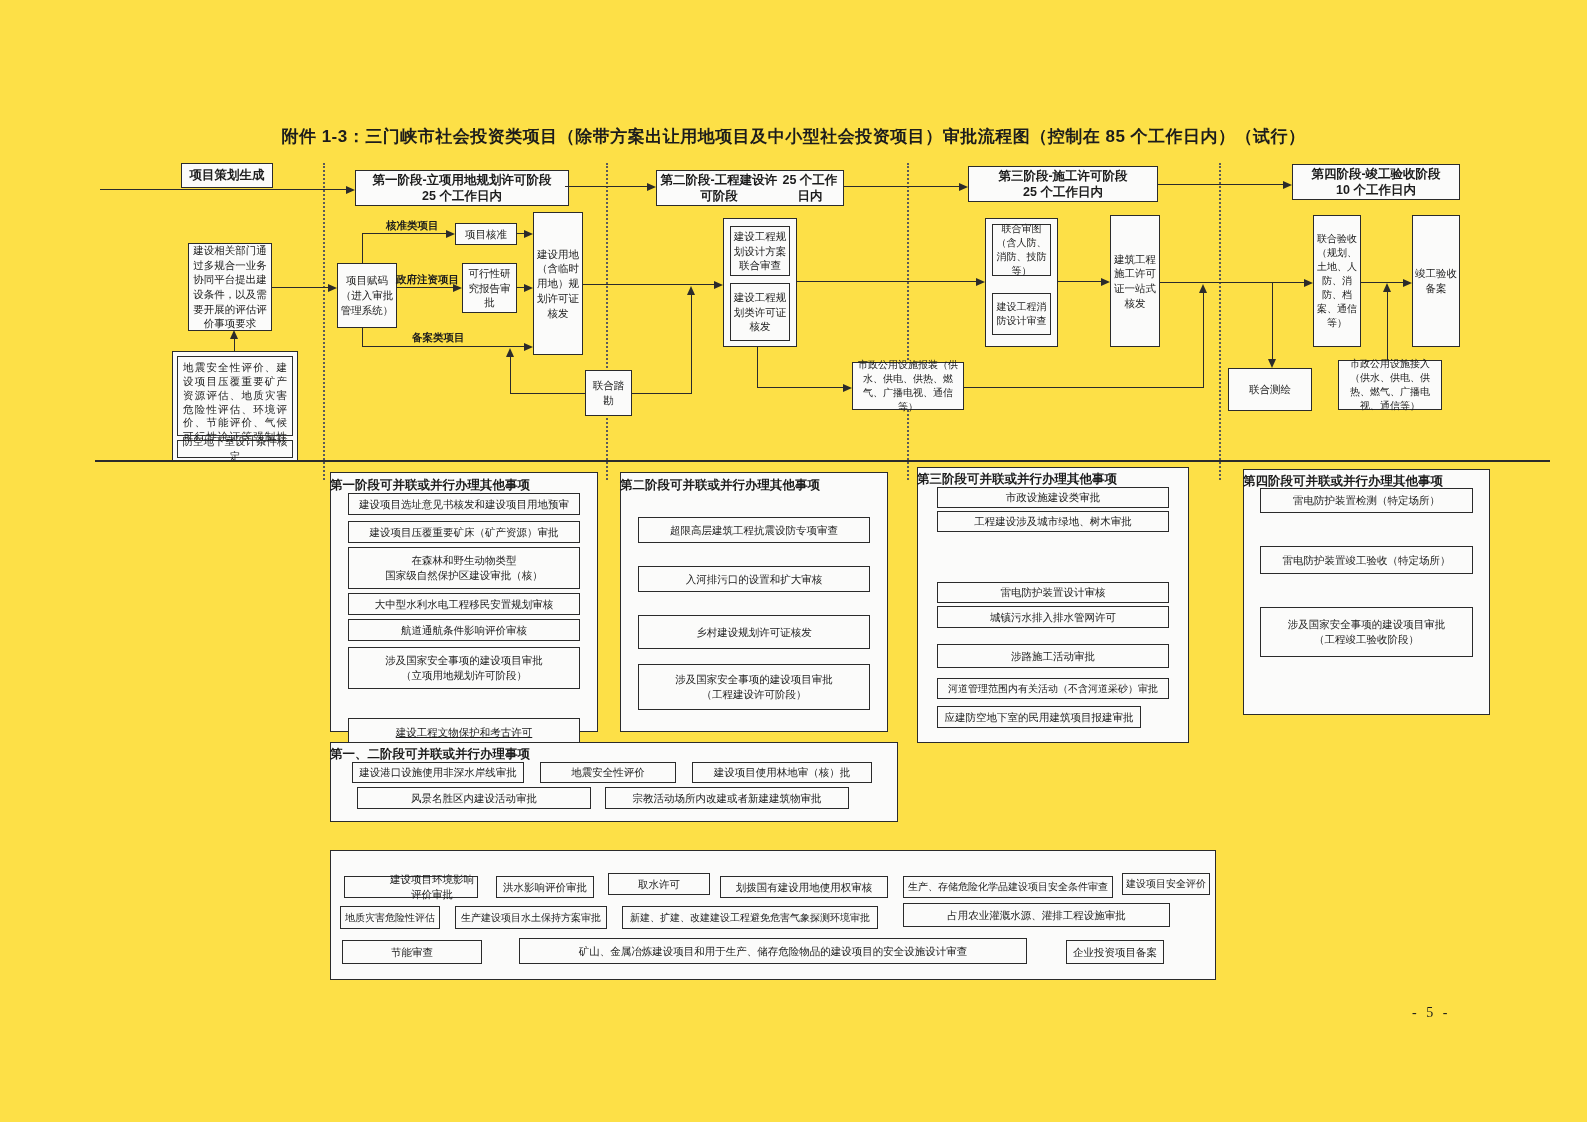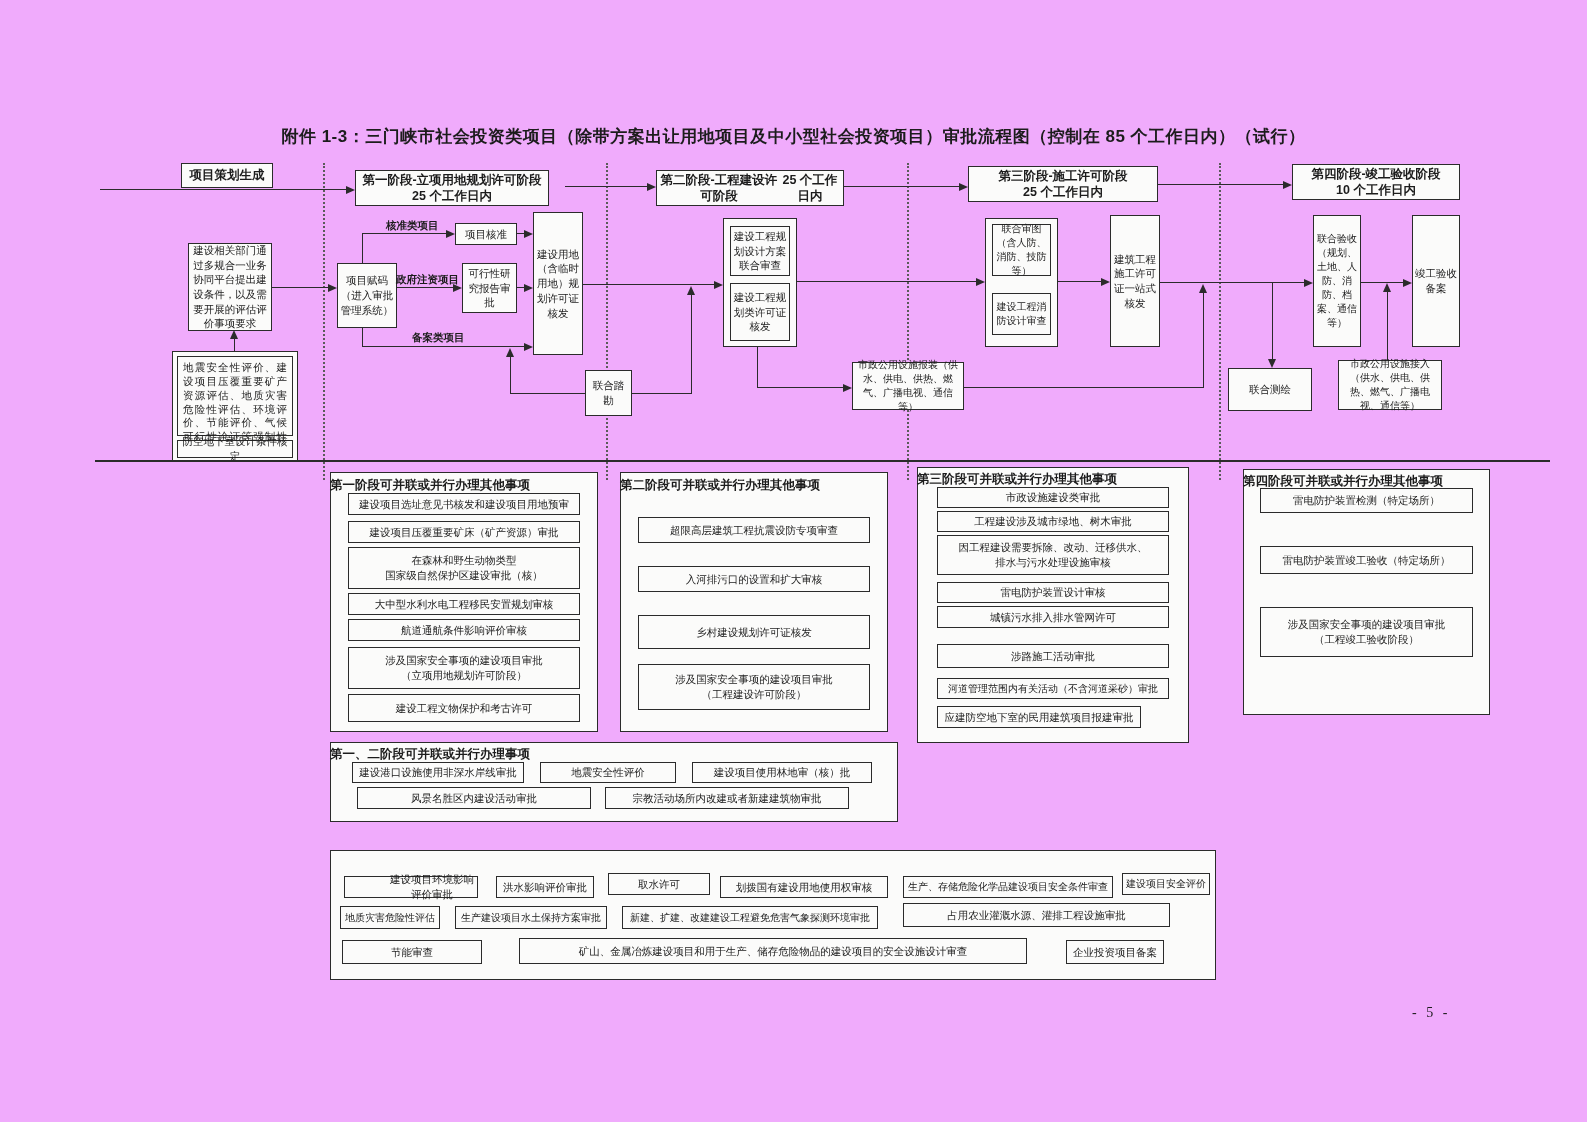--- a/index.html
+++ b/index.html
@@ -1,17 +1,17 @@
 <!DOCTYPE html>
 <html><head>
 <meta charset="utf-8">
 <style>
   html,body{margin:0;padding:0;background:#e8e8e6;}
   .page{
-    position:relative;width:1587px;height:1122px;background:#f0abfc;
+    position:relative;width:1587px;height:1122px;background:#fde047;
     font-family:"Liberation Sans",sans-serif;color:#1c1c1c;overflow:hidden;
   }
   .title{
     position:absolute;left:0;right:0;top:125px;text-align:center;
     font-size:17px;font-weight:bold;letter-spacing:0.5px;
   }
   .box{
     position:absolute;border:1.6px solid #2b2b2b;background:#fbfbfa;
     display:flex;align-items:center;justify-content:center;text-align:center;
     font-size:10.5px;line-height:1.4;white-space:pre-line;
@@ -43,21 +43,21 @@
 <div class="page">
 
   <div class="title">附件 1-3：三门峡市社会投资类项目（除带方案出让用地项目及中小型社会投资项目）审批流程图（控制在 85 个工作日内）（试行）</div>
 
   <div class="dash" style="left:323px;top:163px;height:317px;"></div>
   <div class="dash" style="left:606px;top:163px;height:317px;"></div>
   <div class="dash" style="left:907px;top:163px;height:317px;"></div>
   <div class="dash" style="left:1219px;top:163px;height:317px;"></div>
 
   <div class="box hdr" style="left:181px;top:163px;width:92px;height:25px;">项目策划生成</div>
-  <div class="box hdr" style="left:355px;top:170px;width:194px;height:36px;flex-direction:column;">
+  <div class="box hdr" style="left:355px;top:170px;width:214px;height:36px;flex-direction:column;">
     <span>第一阶段-立项用地规划许可阶段</span>
     <span>25 个工作日内</span>
   </div>
   <div class="box hdr" style="left:656px;top:170px;width:188px;height:36px;flex-direction:row;">
     <span>第二阶段-工程建设许可阶段</span>
     <span>25 个工作日内</span>
   </div>
   <div class="box hdr" style="left:968px;top:166px;width:190px;height:36px;flex-direction:column;">
     <span>第三阶段-施工许可阶段</span>
     <span>25 个工作日内</span>
@@ -158,36 +158,34 @@
   <div class="panel" style="left:330px;top:472px;width:268px;height:260px;"></div>
   <div class="panel-title" style="left:330px;top:477px;width:268px;">第一阶段可并联或并行办理其他事项</div>
   <div class="box" style="left:348px;top:493px;width:232px;height:22px;">建设项目选址意见书核发和建设项目用地预审</div>
   <div class="box" style="left:348px;top:521px;width:232px;height:22px;">建设项目压覆重要矿床（矿产资源）审批</div>
   <div class="box" style="left:348px;top:547px;width:232px;height:42px;">在森林和野生动物类型
 国家级自然保护区建设审批（核）</div>
   <div class="box" style="left:348px;top:593px;width:232px;height:22px;">大中型水利水电工程移民安置规划审核</div>
   <div class="box" style="left:348px;top:619px;width:232px;height:22px;">航道通航条件影响评价审核</div>
   <div class="box" style="left:348px;top:647px;width:232px;height:42px;">涉及国家安全事项的建设项目审批
 （立项用地规划许可阶段）</div>
-  <div class="box" style="left:348px;top:694px;width:232px;height:28px;">建设工程文物保护和考古许可</div>
+  <div class="box" style="left:348px;top:718px;width:232px;height:28px;text-decoration:underline;">建设工程文物保护和考古许可</div>
 
   <div class="panel" style="left:620px;top:472px;width:268px;height:260px;"></div>
   <div class="panel-title" style="left:620px;top:477px;width:268px;">第二阶段可并联或并行办理其他事项</div>
   <div class="box" style="left:638px;top:517px;width:232px;height:26px;">超限高层建筑工程抗震设防专项审查</div>
   <div class="box" style="left:638px;top:566px;width:232px;height:26px;">入河排污口的设置和扩大审核</div>
   <div class="box" style="left:638px;top:615px;width:232px;height:34px;">乡村建设规划许可证核发</div>
   <div class="box" style="left:638px;top:664px;width:232px;height:46px;">涉及国家安全事项的建设项目审批
 （工程建设许可阶段）</div>
 
   <div class="panel" style="left:917px;top:467px;width:272px;height:276px;"></div>
   <div class="panel-title" style="left:917px;top:471px;width:272px;">第三阶段可并联或并行办理其他事项</div>
   <div class="box" style="left:937px;top:487px;width:232px;height:21px;">市政设施建设类审批</div>
   <div class="box" style="left:937px;top:511px;width:232px;height:21px;">工程建设涉及城市绿地、树木审批</div>
-  <div class="box" style="left:937px;top:535px;width:232px;height:40px;">因工程建设需要拆除、改动、迁移供水、
-排水与污水处理设施审核</div>
   <div class="box" style="left:937px;top:582px;width:232px;height:21px;">雷电防护装置设计审核</div>
   <div class="box" style="left:937px;top:606px;width:232px;height:22px;">城镇污水排入排水管网许可</div>
   <div class="box" style="left:937px;top:644px;width:232px;height:24px;">涉路施工活动审批</div>
   <div class="box" style="left:937px;top:678px;width:232px;height:21px;font-size:10px;">河道管理范围内有关活动（不含河道采砂）审批</div>
   <div class="box" style="left:937px;top:706px;width:204px;height:22px;">应建防空地下室的民用建筑项目报建审批</div>
 
   <div class="panel" style="left:1243px;top:469px;width:247px;height:246px;"></div>
   <div class="panel-title" style="left:1243px;top:473px;width:247px;">第四阶段可并联或并行办理其他事项</div>
   <div class="box" style="left:1260px;top:488px;width:213px;height:25px;">雷电防护装置检测（特定场所）</div>
   <div class="box" style="left:1260px;top:546px;width:213px;height:28px;">雷电防护装置竣工验收（特定场所）</div>

